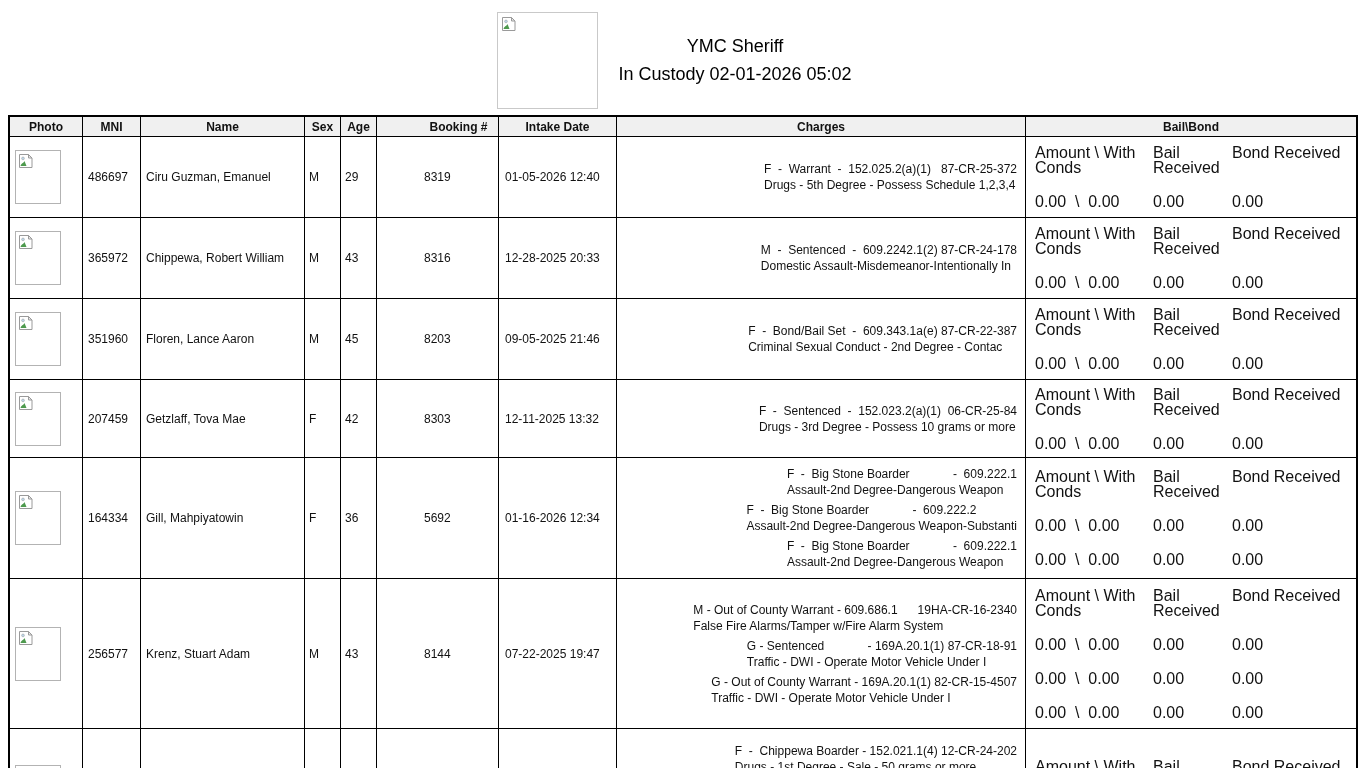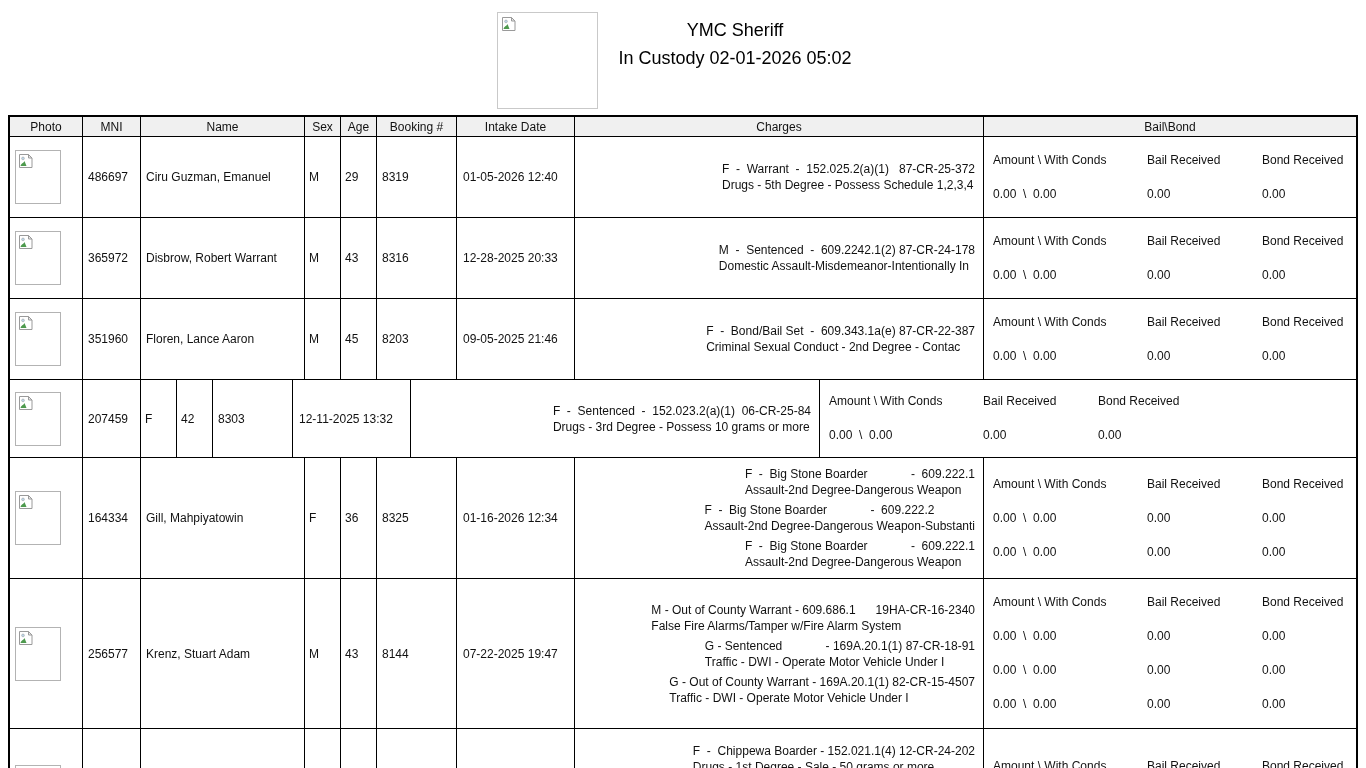--- a/index.html
+++ b/index.html
@@ -1,56 +1,56 @@
 <!DOCTYPE html>
 <html><head>
 <meta charset="utf-8">
 <style>
   html,body{margin:0;padding:0;background:#fff;width:1366px;height:768px;overflow:hidden;
             font-family:"Liberation Sans","DejaVu Sans",sans-serif;color:#111;}
   
   .report-header{position:relative;height:112px;}
   .logo-box{position:absolute;left:497px;top:12px;width:99px;height:95px;border:1px solid #c9c9c9;background:#fff;}
   .logo-box svg{position:absolute;left:3px;top:3px;}
-  .title-block{position:absolute;left:50%;transform:translateX(-50%);margin-left:52px;top:16px;
+  .title-block{position:absolute;left:50%;transform:translateX(-50%);margin-left:52px;top:32px;
                text-align:center;font-size:18px;line-height:28px;color:#000;white-space:nowrap;}
   
   .roster{position:absolute;left:8px;top:115px;width:1350px;border:2px solid #000;box-sizing:border-box;}
   .trow{display:flex;border-bottom:1px solid #000;align-items:stretch;box-sizing:border-box;}
   .trow:last-child{border-bottom:none;}
   .cell{border-right:1px solid #000;box-sizing:border-box;display:flex;align-items:center;
         font-size:12px;overflow:hidden;}
   .cell:last-child{border-right:none;}
   .hrow{height:20px;background:#f0f0f0;}
-  .hrow .cell{justify-content:center;font-weight:normal;font-size:12px;}
+  .hrow .cell{justify-content:center;font-weight:bold;font-size:12px;}
   .col-photo{width:73px;}
   .col-mni{width:58px;padding-left:5px;text-align:right;}
   .col-name{width:164px;padding-left:5px;}
   .col-sex{width:36px;padding-left:4px;}
   .col-age{width:36px;padding-left:4px;}
-  .col-booking{width:80px;padding-left:5px;}
+  .col-booking{width:80px;padding-left:5px;margin-left:42px;}
   .col-intake{width:118px;padding-left:6px;}
   .col-charges{width:409px;flex-direction:column;align-items:flex-end;justify-content:center;padding:6px 8px;}
   .col-bail{flex:1;flex-direction:column;align-items:stretch;justify-content:center;padding-left:9px;}
   .hrow .col-mni,.hrow .col-name,.hrow .col-sex,.hrow .col-age,.hrow .col-booking,
   .hrow .col-intake,.hrow .col-charges,.hrow .col-bail{padding:0;align-items:center;justify-content:center;flex-direction:row;}
   
   .r0,.r1,.r2{min-height:81px;}
   .r3{min-height:78px;}
   .r4{min-height:118px;}
   .r5{min-height:150px;}
   .r6{min-height:110px;border-bottom:none;}
   
   .photo-box{width:44px;height:52px;border:1px solid #b3b3b3;background:#fff;margin-left:5px;position:relative;flex:0 0 auto;}
   .photo-box svg{position:absolute;left:2px;top:2px;}
   
   .charge{margin:2px 0;}
   .charge div{line-height:16px;font-size:12px;white-space:pre-wrap;}
   
-  .bail-line{display:flex;font-size:12px;line-height:15px;white-space:pre-wrap;gap:36px;}
+  .bail-line{display:flex;font-size:16px;line-height:15px;white-space:pre-wrap;}
   .bail-line .b1{width:118px;}
   .bail-line .b2{width:79px;}
   .bail-line .b3{flex:1;}
   .bail-val{margin-top:19px;}
   
   .r6 .col-charges{justify-content:flex-start;padding-top:12px;}
   .r6 .col-bail{justify-content:flex-start;padding-top:30px;}
   .r6.trow .col-photo{align-items:flex-start;}
   .r6 .photo-box{margin-top:36px;}
 </style>
@@ -118,21 +118,21 @@
           <div class="photo-box">
             <svg width="16" height="16" viewBox="0 0 16 16">
       <path d="M1.5 1.5 h9 l3.5 3.5 v9.5 h-12.5 z" fill="#ffffff" stroke="#9a9a9a" stroke-width="1"></path>
       <path d="M10.5 1.5 l3.5 3.5 h-3.5 z" fill="#e8e8e8" stroke="#9a9a9a" stroke-width="1"></path>
       <path d="M2.5 13 C3.5 9.5 5 11 6.5 8 L8.5 13 Z" fill="#4e9a4e"></path>
       <circle cx="5" cy="5.4" r="1.4" fill="#bcd7ea" stroke="#9a9a9a" stroke-width="0.5"></circle>
     </svg>
           </div>
         </div>
         <div class="cell col-mni">365972</div>
-        <div class="cell col-name">Disbrow, Robert Warrant</div>
+        <div class="cell col-name">Chippewa, Robert William</div>
         <div class="cell col-sex">M</div>
         <div class="cell col-age">43</div>
         <div class="cell col-booking">8316</div>
         <div class="cell col-intake">12-28-2025 20:33</div>
         <div class="cell col-charges">
           <div class="charge">
             <div class="">M  -  Sentenced  -  609.2242.1(2) 87-CR-24-178</div>
             <div class="">Domestic Assault-Misdemeanor-Intentionally In</div>
           </div>
         </div>
@@ -174,20 +174,21 @@
           <div class="photo-box">
             <svg width="16" height="16" viewBox="0 0 16 16">
       <path d="M1.5 1.5 h9 l3.5 3.5 v9.5 h-12.5 z" fill="#ffffff" stroke="#9a9a9a" stroke-width="1"></path>
       <path d="M10.5 1.5 l3.5 3.5 h-3.5 z" fill="#e8e8e8" stroke="#9a9a9a" stroke-width="1"></path>
       <path d="M2.5 13 C3.5 9.5 5 11 6.5 8 L8.5 13 Z" fill="#4e9a4e"></path>
       <circle cx="5" cy="5.4" r="1.4" fill="#bcd7ea" stroke="#9a9a9a" stroke-width="0.5"></circle>
     </svg>
           </div>
         </div>
         <div class="cell col-mni">207459</div>
+        <div class="cell col-name">Getzlaff, Tova Mae</div>
         <div class="cell col-sex">F</div>
         <div class="cell col-age">42</div>
         <div class="cell col-booking">8303</div>
         <div class="cell col-intake">12-11-2025 13:32</div>
         <div class="cell col-charges">
           <div class="charge">
             <div class="">F  -  Sentenced  -  152.023.2(a)(1)  06-CR-25-84</div>
             <div class="">Drugs - 3rd Degree - Possess 10 grams or more</div>
           </div>
         </div>
@@ -204,21 +205,21 @@
       <path d="M10.5 1.5 l3.5 3.5 h-3.5 z" fill="#e8e8e8" stroke="#9a9a9a" stroke-width="1"></path>
       <path d="M2.5 13 C3.5 9.5 5 11 6.5 8 L8.5 13 Z" fill="#4e9a4e"></path>
       <circle cx="5" cy="5.4" r="1.4" fill="#bcd7ea" stroke="#9a9a9a" stroke-width="0.5"></circle>
     </svg>
           </div>
         </div>
         <div class="cell col-mni">164334</div>
         <div class="cell col-name">Gill, Mahpiyatowin</div>
         <div class="cell col-sex">F</div>
         <div class="cell col-age">36</div>
-        <div class="cell col-booking">8325</div>
+        <div class="cell col-booking">5692</div>
         <div class="cell col-intake">01-16-2026 12:34</div>
         <div class="cell col-charges">
           <div class="charge">
             <div class="">F  -  Big Stone Boarder             -  609.222.1</div>
             <div class="">Assault-2nd Degree-Dangerous Weapon</div>
           </div>
           <div class="charge">
             <div class="">F  -  Big Stone Boarder             -  609.222.2</div>
             <div class="">Assault-2nd Degree-Dangerous Weapon-Substanti</div>
           </div>

